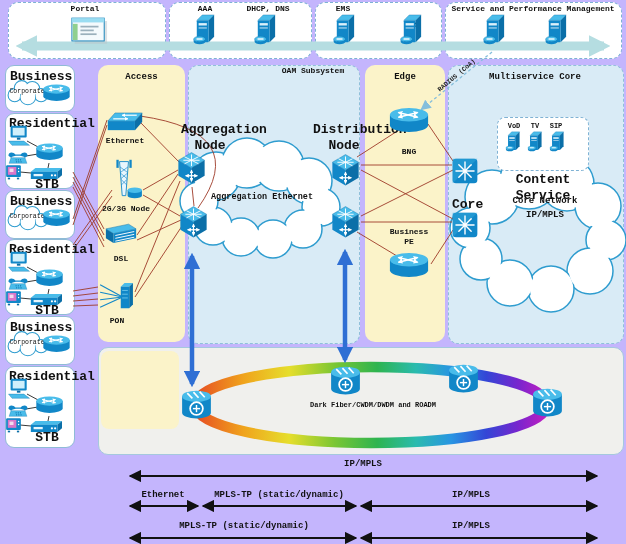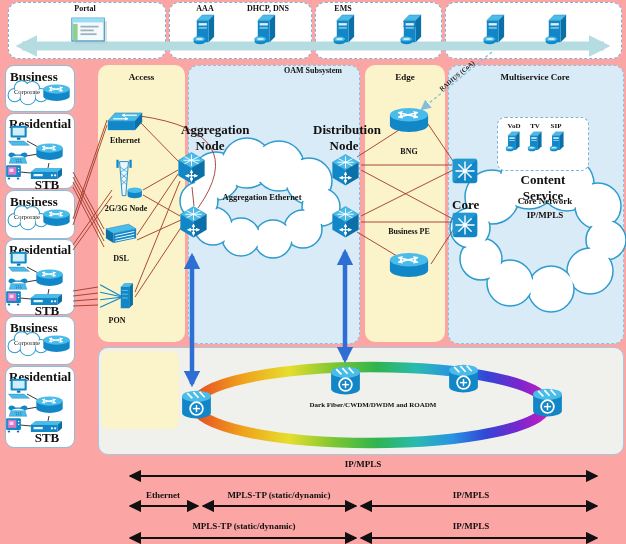--- a/index.html
+++ b/index.html
@@ -1,17 +1,17 @@
 <!DOCTYPE html>
 <html><head>
 <meta charset="utf-8">
 <style>
   html,body{margin:0;padding:0;background:#fff;}
-  #canvas{position:relative;width:626px;height:544px;background:#fca5a5;overflow:hidden;
-          font-family:Liberation Serif, serif;}
+  #canvas{position:relative;width:626px;height:544px;background:#c4b5fd;overflow:hidden;
+          font-family:Liberation Mono, monospace;}
   .bg{position:absolute;z-index:0;border-radius:10px;}
   .dashbox{position:absolute;z-index:0;border:1.2px dashed #7FB2D4;border-radius:10px;background:#fff;}
   .custbox{position:absolute;z-index:0;border:1.2px solid #8FBBD6;border-radius:9px;background:#fff;}
   #links{position:absolute;left:0;top:0;z-index:1;pointer-events:none;}
   .lbl{position:absolute;z-index:3;font-weight:bold;font-size:8px;color:#111;
        text-align:center;line-height:1.2;}
   .tl{text-align:left;}
   .s65{font-size:6.5px;} .s7{font-size:7px;} .s75{font-size:13px;}
   .s85{font-size:8.5px;} .s9{font-size:9px;}
   .ic{position:absolute;z-index:3;}
@@ -372,20 +372,21 @@
       <line x1="130" y1="538" x2="356" y2="538" marker-start="url(#mBlk)" marker-end="url(#mBlk)"></line>
       <line x1="361" y1="538" x2="597" y2="538" marker-start="url(#mBlk)" marker-end="url(#mBlk)"></line>
     </g>
   </svg>
 
   <div class="lbl" style="left:45px;top:4px;width:80px;">Portal</div>
   <div class="lbl" style="left:180px;top:4px;width:50px;">AAA</div>
   <div class="lbl" style="left:238px;top:4px;width:60px;">DHCP, DNS</div>
   <div class="lbl" style="left:318px;top:4px;width:50px;">EMS</div>
   <div class="lbl" style="left:385px;top:20px;width:54px;">NMS</div>
+  <div class="lbl" style="left:448px;top:4px;width:170px;">Service and Performance Management</div>
   <div class="lbl" style="left:268px;top:41px;width:90px;margin-top:25px;">OAM Subsystem</div>
 
   <svg class="ic" style="left:70px;top:16px;" width="38" height="29">
       <use href="#sy-portal"></use>
     </svg>
   <svg class="ic" style="left:192px;top:14px;" width="26" height="31">
       <use href="#sy-server"></use>
     </svg>
   <svg class="ic" style="left:253px;top:14px;" width="26" height="31">
       <use href="#sy-server"></use>

